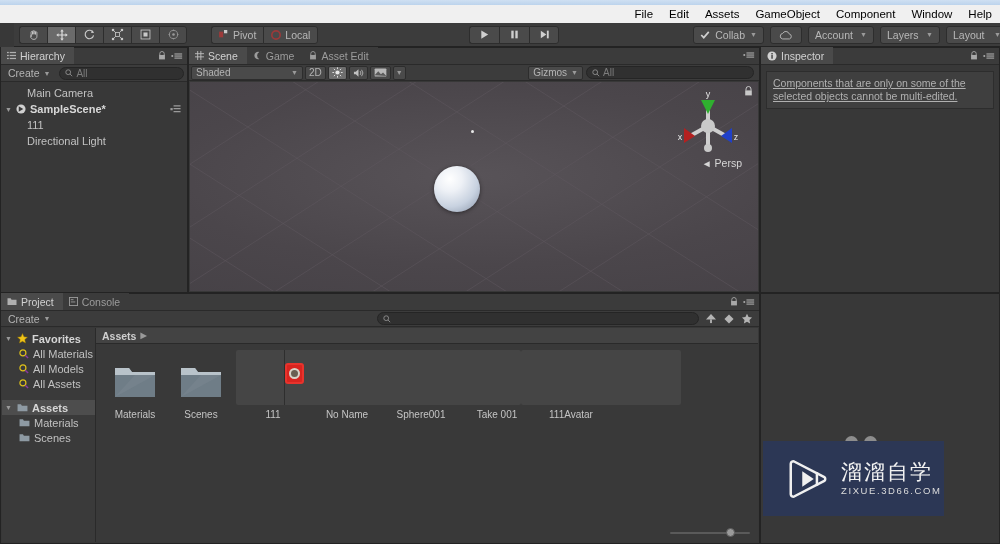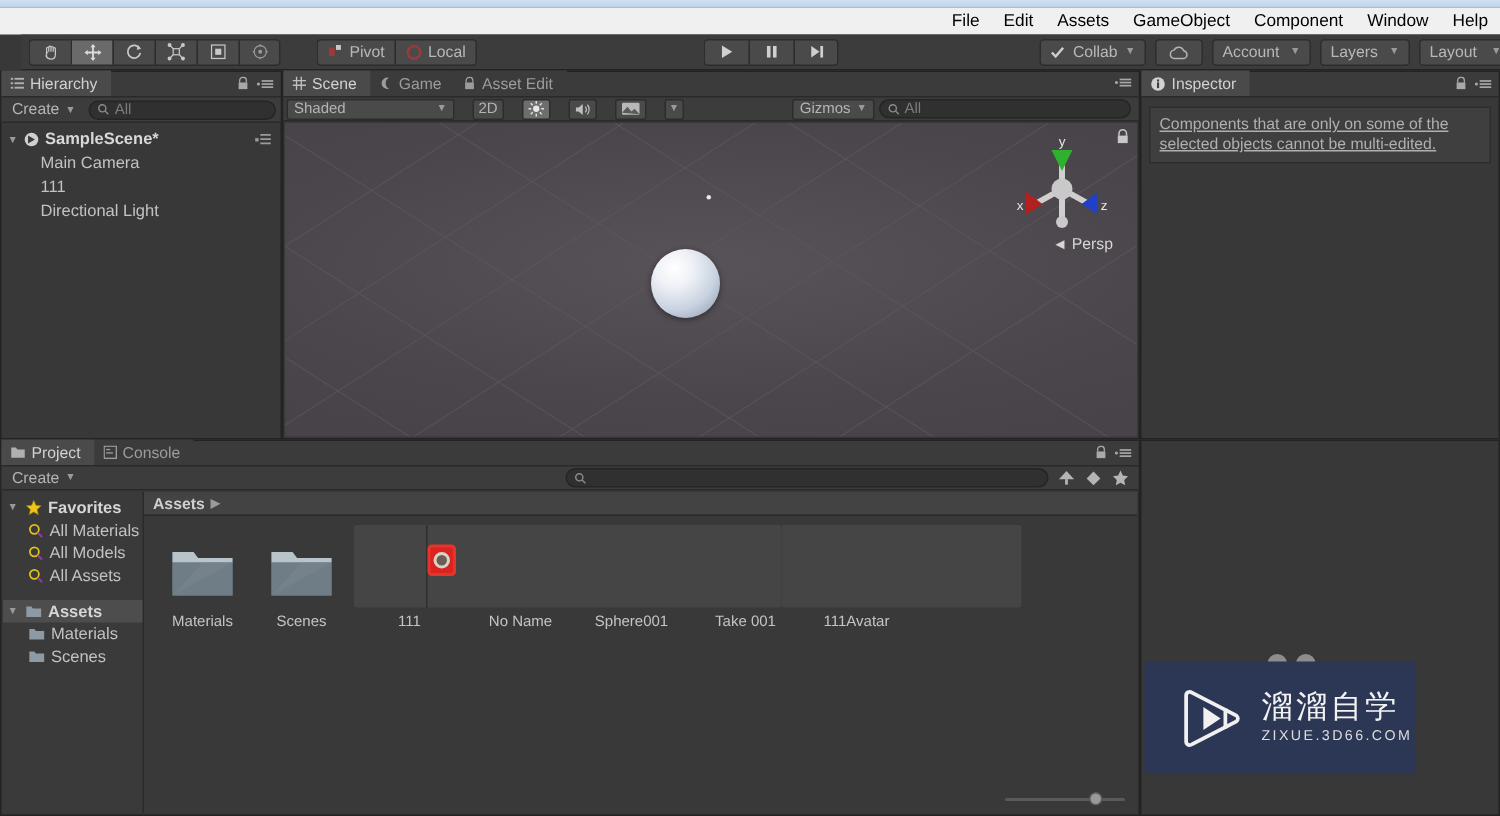--- a/index.html
+++ b/index.html
@@ -119,21 +119,21 @@
   }
   .hrow .twisty { width: 11px; font-size: 7px; color: #999; }
   .hrow.scene { color: #d8d8d8; font-weight: bold; }
   .hrow .indent { width: 22px; }
   .hrow-menu { margin-left: auto; margin-right: 6px; font-size: 9px; color: #9a9a9a; }
 
   
   #sceneview { left: 188px; top: 47px; width: 572px; height: 246px; }
   .scene-toolbar {
     height: 16px; background: #3c3c3c; border-bottom: 1px solid #2a2a2a;
-    display: flex; align-items: center; padding: 0 2px; gap: 12px;
+    display: flex; align-items: center; padding: 0 2px; gap: 2px;
   }
   .sc-drop {
     height: 14px; background: #4a4a4a; border: 1px solid #2d2d2d; border-radius: 2px;
     display: flex; align-items: center; padding: 0 4px; gap: 4px;
     font-size: 10px; color: #b4b4b4; cursor: pointer;
   }
   .sc-btn {
     height: 14px; min-width: 17px; background: #4a4a4a; border: 1px solid #2d2d2d;
     border-radius: 2px; display: flex; align-items: center; justify-content: center;
     font-size: 10px; color: #b4b4b4; cursor: pointer; padding: 0 3px;
@@ -418,32 +418,32 @@
       <div class="searchfield">
         <svg width="8" height="8" viewBox="0 0 10 10">
             <circle cx="4" cy="4" r="3" fill="none" stroke="#8a8a8a" stroke-width="1.2"></circle>
             <path d="M6.3 6.3 L9 9" stroke="#8a8a8a" stroke-width="1.2"></path>
           </svg>
         <span>All</span>
       </div>
     </div>
 
     <div style="padding-top:3px;">
+      <div class="hrow">
+        <span class="indent"></span>
+        <span>Main Camera</span>
+      </div>
       <div class="hrow scene">
         <span class="twisty">▼</span>
         <svg width="10" height="10" viewBox="0 0 11 11" style="margin-right:4px;">
             <circle cx="5.5" cy="5.5" r="5" fill="#d0d0d0"></circle>
             <path d="M3 2.5 L3 8.5 L8 5.5 Z" fill="#3a3a3a"></path>
           </svg>
         <span>SampleScene*</span>
         <span class="hrow-menu">▪☰</span>
-      </div>
-      <div class="hrow">
-        <span class="indent"></span>
-        <span>Main Camera</span>
       </div>
       <div class="hrow">
         <span class="indent"></span>
         <span class="selected-text">111</span>
       </div>
       <div class="hrow">
         <span class="indent"></span>
         <span>Directional Light</span>
       </div>
     </div>

